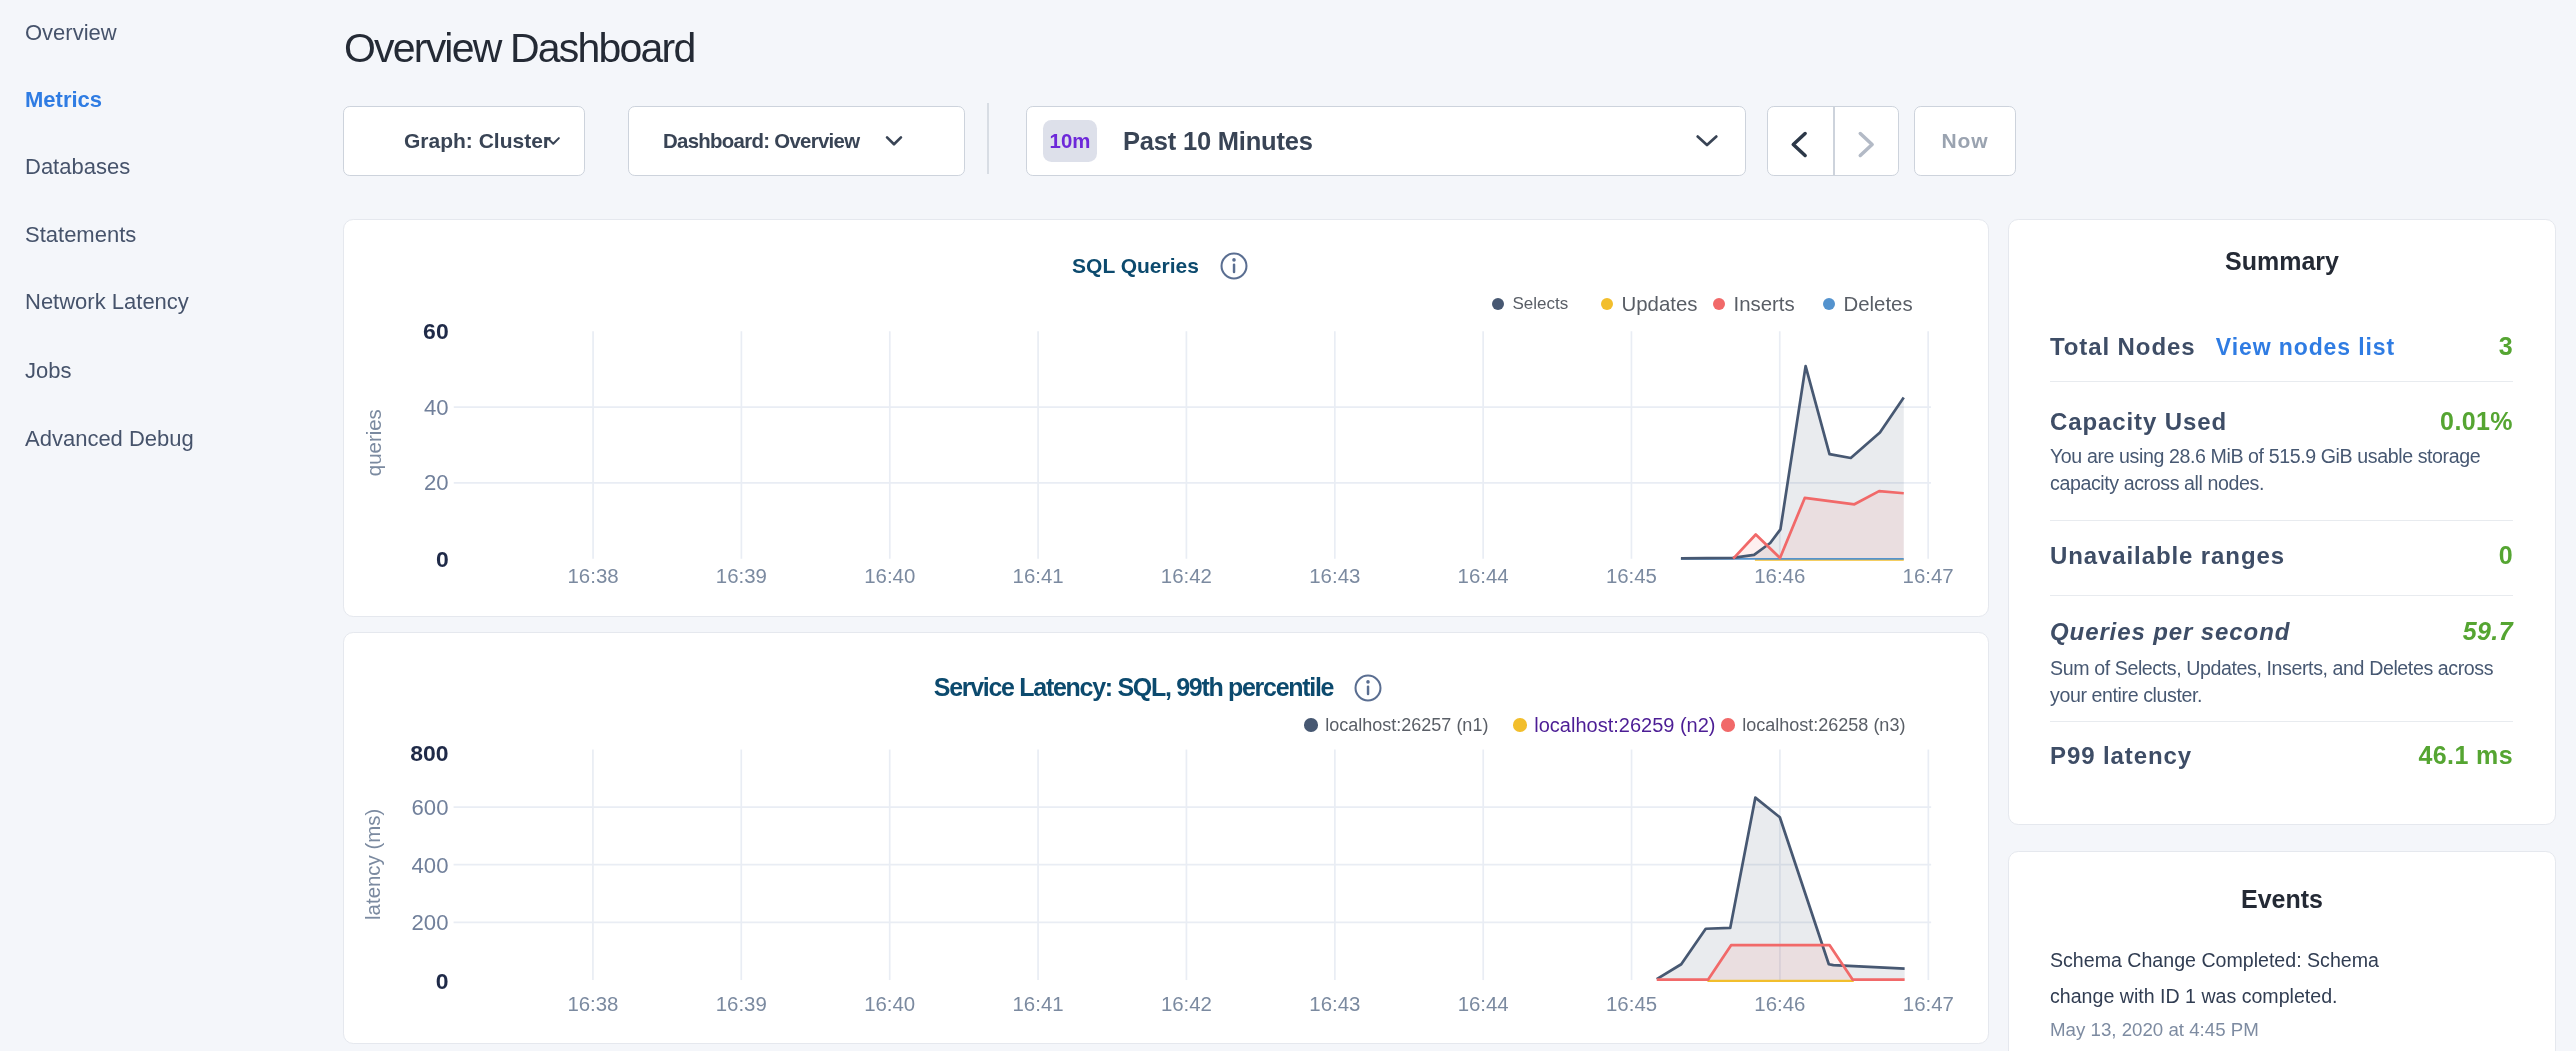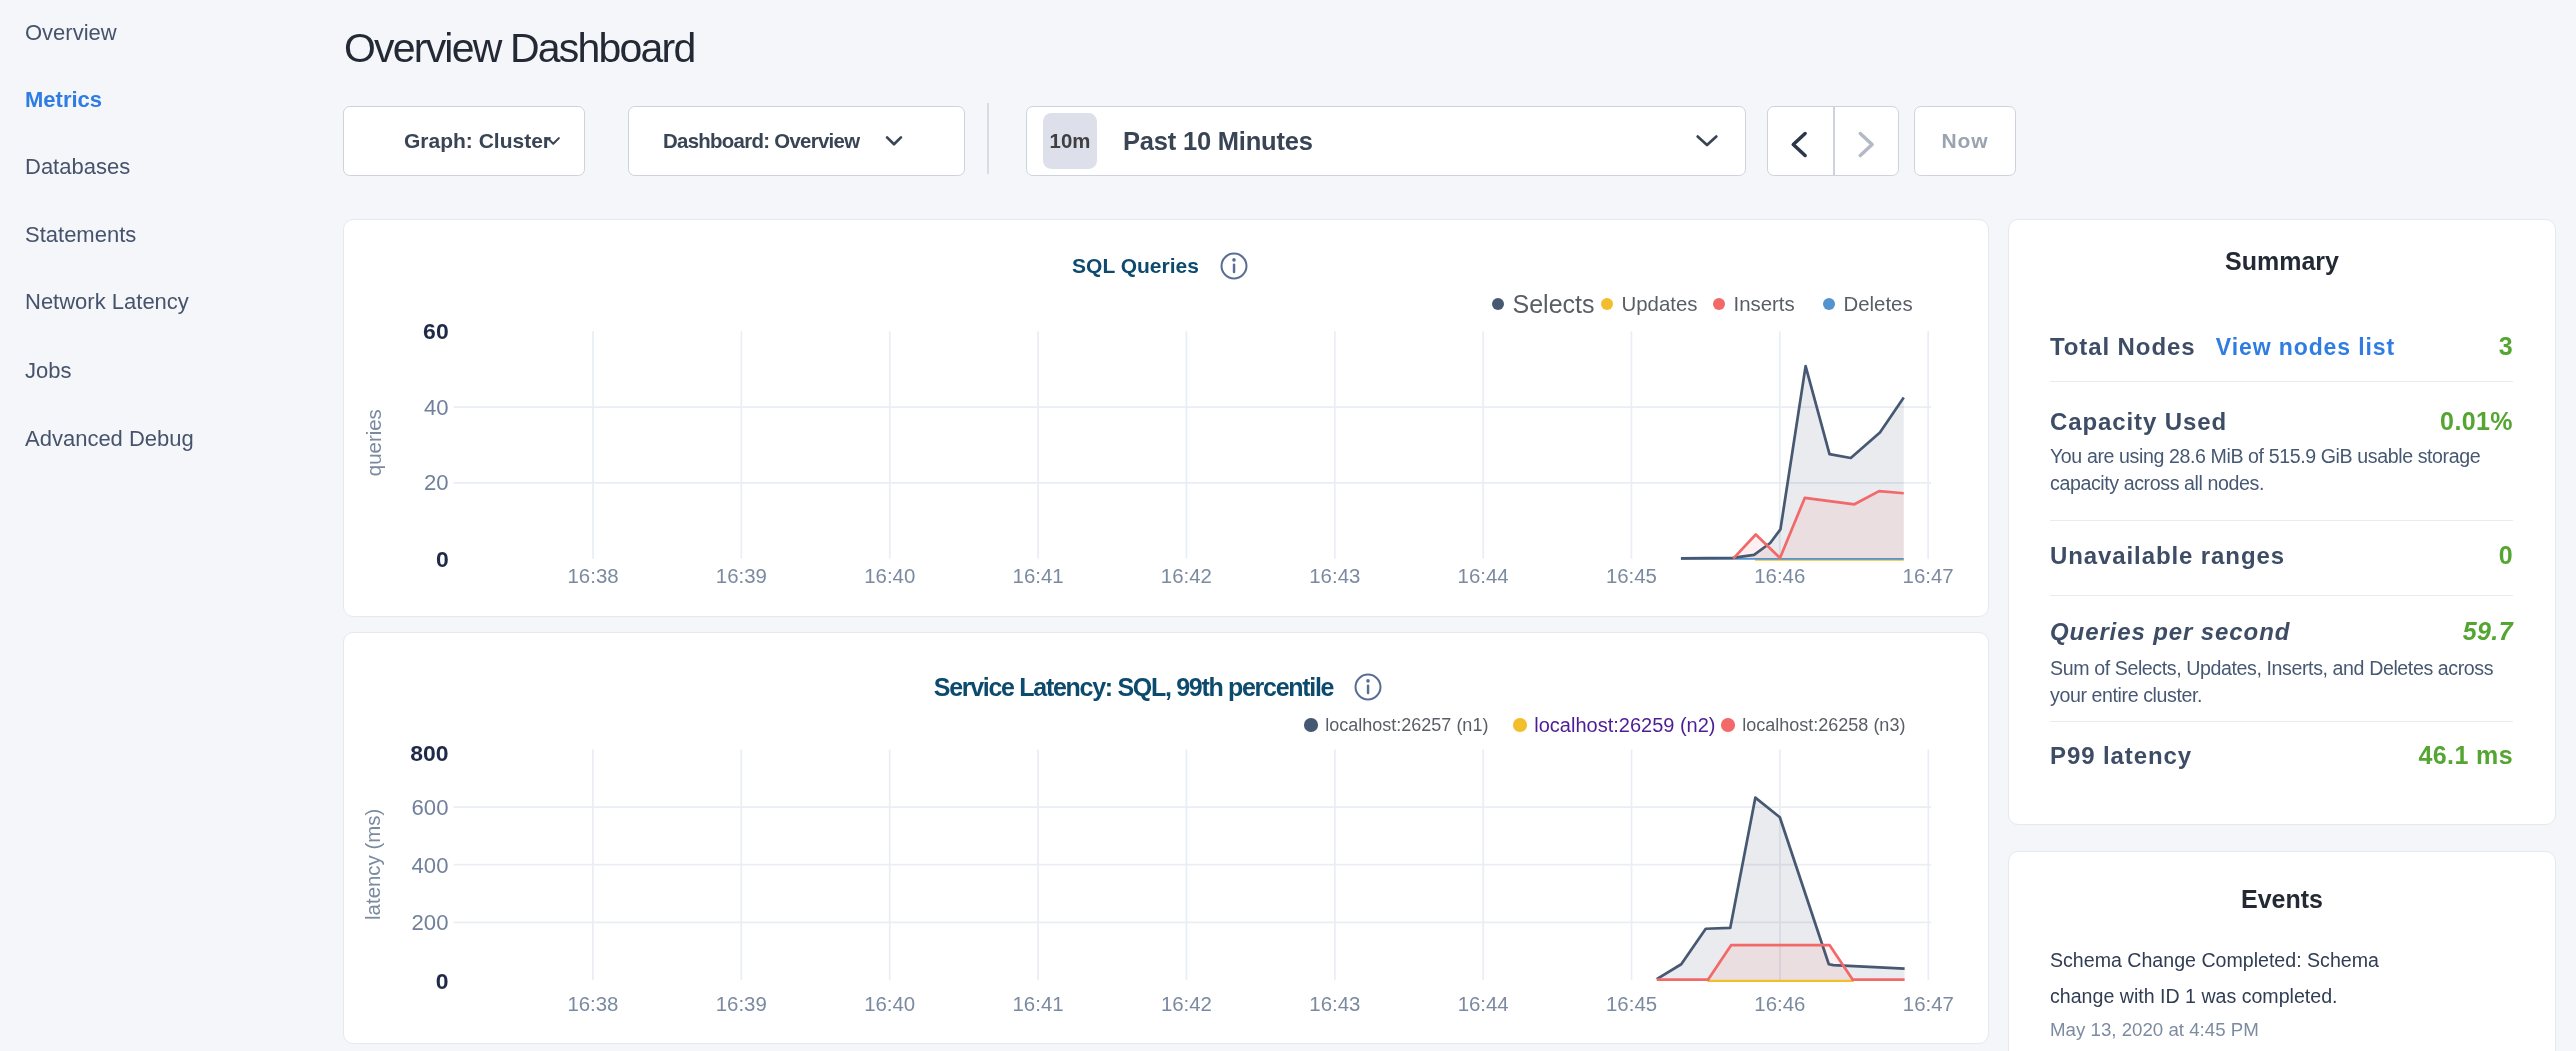--- a/index.html
+++ b/index.html
@@ -40,21 +40,21 @@
     <polyline points="2.5,2.5 11,11 19.5,2.5" fill="none" stroke="#394455" stroke-width="3.2" stroke-linecap="round" stroke-linejoin="round"></polyline>
   </svg>
 <div class="btn" style="left:628px; top:106px; width:337px; height:70px;">
   <span class="lbl" style="margin-left:34px; font-size:20.4px; letter-spacing:-0.7px;">Dashboard: Overview</span>
 </div>
 <svg class="abs" style="left:885px; top:135px;" width="18" height="12" viewBox="0 0 22 14">
     <polyline points="2.5,2.5 11,11 19.5,2.5" fill="none" stroke="#394455" stroke-width="3.2" stroke-linecap="round" stroke-linejoin="round"></polyline>
   </svg>
 <div class="abs" style="left:987px; top:103px; width:1.7px; height:71px; background:#d8dde4;"></div>
 <div class="btn" style="left:1026px; top:106px; width:720px; height:70px;">
-  <span style="margin-left:16px; background:#dde0ea; border-radius:8.5px; width:54px; height:56px; display:flex; align-items:center; justify-content:center; font-weight:bold; font-size:20.4px; color:#404040;">10m</span>
+  <span style="margin-left:16px; background:#dde0ea; border-radius:8.5px; width:54px; height:42px; display:flex; align-items:center; justify-content:center; font-weight:bold; font-size:20.4px; color:#6d28d9;">10m</span>
   <span class="lbl" style="margin-left:26px; font-size:25.5px; letter-spacing:-0.2px;">Past 10 Minutes</span>
 </div>
 <svg class="abs" style="left:1695px; top:134px;" width="24" height="13.6" viewBox="0 0 28 16">
     <polyline points="3,3 14,13 25,3" fill="none" stroke="#394455" stroke-width="3.2" stroke-linecap="round" stroke-linejoin="round"></polyline>
   </svg>
 <div class="btn" style="left:1767px; top:106px; width:132px; height:70px;"></div>
 <div class="abs" style="left:1833px; top:106px; width:1.7px; height:70px; background:#cdd3dc;"></div>
 <svg class="abs" style="left:1789px; top:131px;" width="20.4" height="27" viewBox="0 0 24 32">
     <polyline points="19,3 5,16 19,29" fill="none" stroke="#2c3848" stroke-width="4.2" stroke-linecap="round" stroke-linejoin="round"></polyline>
   </svg>
@@ -67,21 +67,21 @@
 
 <div class="card" style="left:343px; top:219px; width:1646px; height:398px;"></div>
 <div class="abs" style="left:337px; top:252px; width:1646px; display:flex; justify-content:center; align-items:center;">
   <span class="ctitle">SQL Queries</span>
   <svg style="margin-left:21px;" width="28" height="28" viewBox="0 0 33 33">
       <circle cx="16.5" cy="16.5" r="14.7" fill="none" stroke="#5a6e91" stroke-width="2.4"></circle>
       <rect x="15.1" y="13.6" width="2.9" height="11.3" rx="1.4" fill="#5a6e91"></rect>
       <circle cx="16.5" cy="9.3" r="2.1" fill="#5a6e91"></circle>
     </svg>
 </div>
-<div class="legend" style="left:1492px; top:294px; height:20.4px; font-size:25px; color:#595e66;">
+<div class="legend" style="left:1492px; top:294px; height:20.4px; font-size:17px; color:#595e66;">
     <span class="dot" style="background:#475872;"></span>
     <span style="margin-left:8.5px;">Selects</span>
   </div>
 <div class="legend" style="left:1601px; top:294px; height:20.4px; font-size:20.4px; color:#595e66;">
     <span class="dot" style="background:#f2be2c;"></span>
     <span style="margin-left:8.5px;">Updates</span>
   </div>
 <div class="legend" style="left:1713px; top:294px; height:20.4px; font-size:20.4px; color:#595e66;">
     <span class="dot" style="background:#f16969;"></span>
     <span style="margin-left:8.5px;">Inserts</span>
@@ -120,21 +120,21 @@
 <text x="44" y="263" text-anchor="middle" font-size="24" fill="#7b8aa0" transform="rotate(-90 44 263)">queries</text>
 <polygon points="1573.0,399.0 1634.0,398.5 1659.0,395.0 1678.0,381.0 1690.0,365.0 1719.6,173.0 1747.7,276.5 1772.7,281.0 1807.0,251.0 1835.0,210.0 1835,399.5 1573,399.5" fill="#475872" fill-opacity="0.12"></polygon>
 <polygon points="1634.5,399.3 1661.0,371.0 1689.5,398.6 1718.6,328.0 1777.0,335.5 1806.0,320.0 1835.0,322.5 1835,399.5 1634.5,399.5" fill="#f16969" fill-opacity="0.10"></polygon>
 <line x1="1660" y1="400.8" x2="1835" y2="400.8" stroke="#f2be2c" stroke-width="2"></line>
 <line x1="1573" y1="399.6" x2="1835" y2="399.6" stroke="#5493ce" stroke-width="2"></line>
 <polyline points="1573.0,399.0 1634.0,398.5 1659.0,395.0 1678.0,381.0 1690.0,365.0 1719.6,173.0 1747.7,276.5 1772.7,281.0 1807.0,251.0 1835.0,210.0" fill="none" stroke="#475872" stroke-width="3.2" stroke-linejoin="round"></polyline>
 <polyline points="1634.5,399.3 1661.0,371.0 1689.5,398.6 1718.6,328.0 1777.0,335.5 1806.0,320.0 1835.0,322.5" fill="none" stroke="#f16969" stroke-width="3.2" stroke-linejoin="round"></polyline>
 </svg>
 
 <div class="card" style="left:343px; top:632px; width:1646px; height:412px;"></div>
-<div class="abs" style="left:335px; top:673px; width:1646px; display:flex; justify-content:center; align-items:flex-start;">
+<div class="abs" style="left:335px; top:673px; width:1646px; display:flex; justify-content:center; align-items:flex-end;">
   <span class="ctitle" style="font-size:25px; letter-spacing:-1.3px;">Service Latency: SQL, 99th percentile</span>
   <svg style="margin-left:21px;" width="28" height="28" viewBox="0 0 33 33">
       <circle cx="16.5" cy="16.5" r="14.7" fill="none" stroke="#5a6e91" stroke-width="2.4"></circle>
       <rect x="15.1" y="13.6" width="2.9" height="11.3" rx="1.4" fill="#5a6e91"></rect>
       <circle cx="16.5" cy="9.3" r="2.1" fill="#5a6e91"></circle>
     </svg>
 </div>
 <div class="legend" style="left:1304px; top:715px; height:20.4px; font-size:18px; color:#595e66;">
     <span class="dot" style="background:#475872; width:13.6px; height:13.6px;"></span>
     <span style="margin-left:7.7px;">localhost:26257 (n1)</span>

